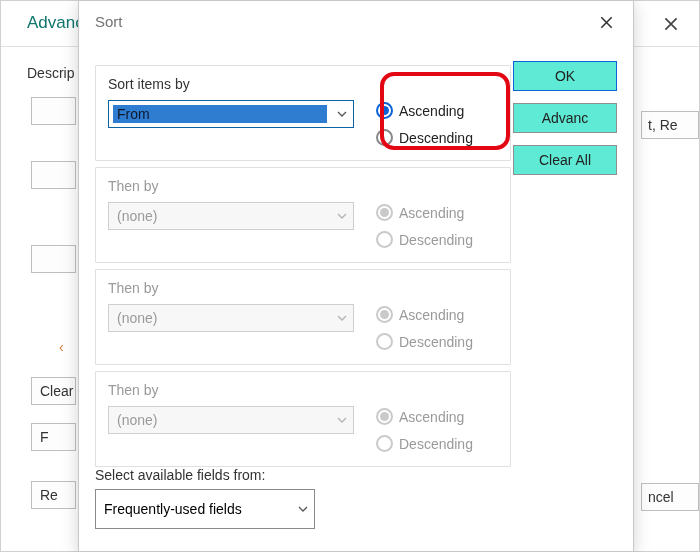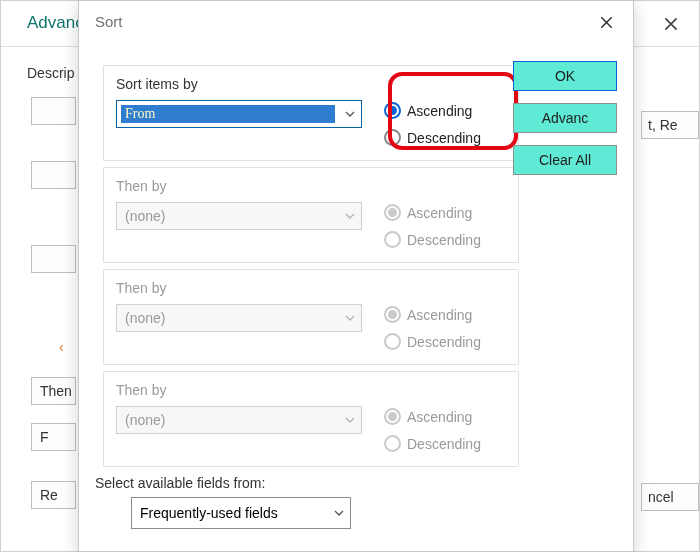--- a/index.html
+++ b/index.html
@@ -110,21 +110,20 @@
     display: flex;
     align-items: center;
     justify-content: center;
     color: #333;
   }
   .sort-close svg { width: 13px; height: 13px; }
 
   .sort-body {
     position: relative;
     padding: 16px 16px;
-    margin-left: 8px;
   }
 
   .group {
     border: 1px solid #e0e0e0;
     border-radius: 1px;
     padding: 10px 12px 14px 12px;
     margin-bottom: 6px;
     position: relative;
     width: 416px;
   }
@@ -150,25 +149,24 @@
     display: flex;
     align-items: center;
     padding: 0 26px 0 8px;
     margin-right: 22px;
   }
   .select.primary {
     border: 1px solid #0a64a4;
   }
   .select.primary .select-text {
     background: #2f7dd1;
-    color: #fef9c3;
+    color: #0f172a;
     padding: 1px 4px;
     margin-left: -4px;
     width: 220px;
-    font-family: Liberation Serif, serif;
   }
   .group.disabled .select {
      border-color: #cfcfcf;
      background: #f7f7f7;
   }
   .select-chevron {
     position: absolute;
     right: 0; top: 0;
     width: 22px; height: 100%;
     display: flex; align-items: center; justify-content: center;
@@ -244,27 +242,26 @@
     bottom: 22px;
     width: 260px;
   }
   .bottom-label {
     color: #333;
     margin-bottom: 6px;
   }
   .bottom-select {
     position: relative;
     width: 220px;
-    height: 32px;
+    height: 40px;
     border: 1px solid #8a8a8a;
     background: #fff;
     display: flex;
     align-items: center;
     padding: 0 26px 0 8px;
-    margin-left: 36px;
   }
 </style>
 </head>
 <body>
 
 <div class="bg-dialog">
   <div class="bg-titlebar">
     <div class="bg-title">Advanc</div>
     <div class="bg-close">
       <svg viewBox="0 0 10 10">
@@ -278,21 +275,21 @@
     <div class="bg-leftbtn" style="height:28px;"></div>
   </div>
   <div class="bg-leftbtns" style="top:160px;">
     <div class="bg-leftbtn"></div>
   </div>
   <div class="bg-leftbtns" style="top:244px;">
     <div class="bg-leftbtn"></div>
   </div>
   <div style="position:absolute; left:58px; top:338px;" class="bg-orange">‹</div>
   <div class="bg-leftbtns" style="top:376px;">
-    <div class="bg-leftbtn">Then</div>
+    <div class="bg-leftbtn">Clear</div>
     <div class="bg-leftbtn">F</div>
   </div>
   <div class="bg-leftbtns" style="top:480px;">
     <div class="bg-leftbtn">Re</div>
   </div>
 
   <div class="bg-btn-frag" style="top:110px;">t, Re</div>
   <div class="bg-btn-frag" style="top:482px;">ncel</div>
 </div>
 

